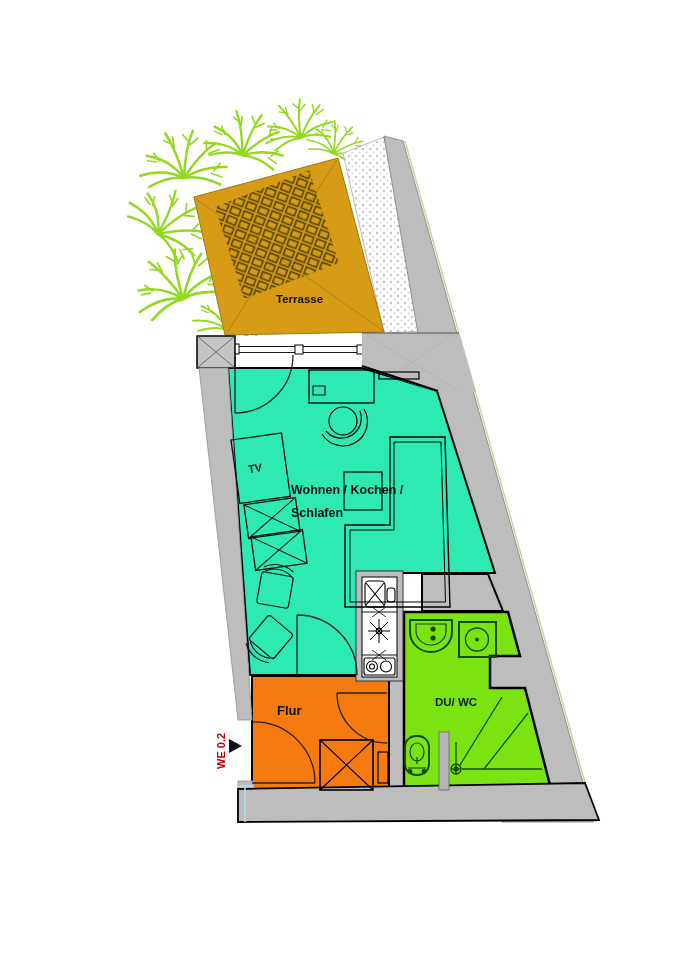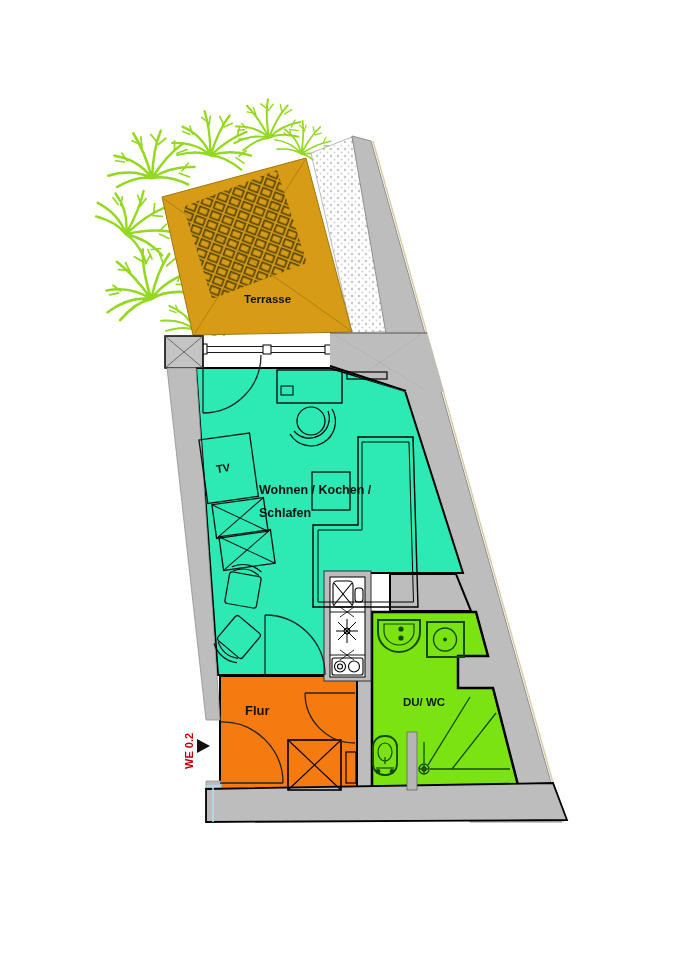--- a/index.html
+++ b/index.html
@@ -1,17 +1,17 @@
 <!DOCTYPE html>
 <html><head>
 <meta charset="utf-8">
 <style>
   html,body{margin:0;padding:0;background:#fff;}
   .stage{position:relative;width:575px;height:960px;background:#fff;overflow:hidden;
-         font-family:"Liberation Sans", sans-serif;}
+         font-family:"Liberation Sans", sans-serif;padding-left:32px;}
   svg text{font-family:"Liberation Sans", sans-serif;font-weight:bold;}
 </style>
 </head>
 <body>
 
 <div class="stage">
 <svg width="679" height="960" viewBox="0 0 679 960">
   <defs>
     <pattern id="stipple" width="7" height="7" patternUnits="userSpaceOnUse">
       <rect width="7" height="7" fill="#ffffff"></rect>

